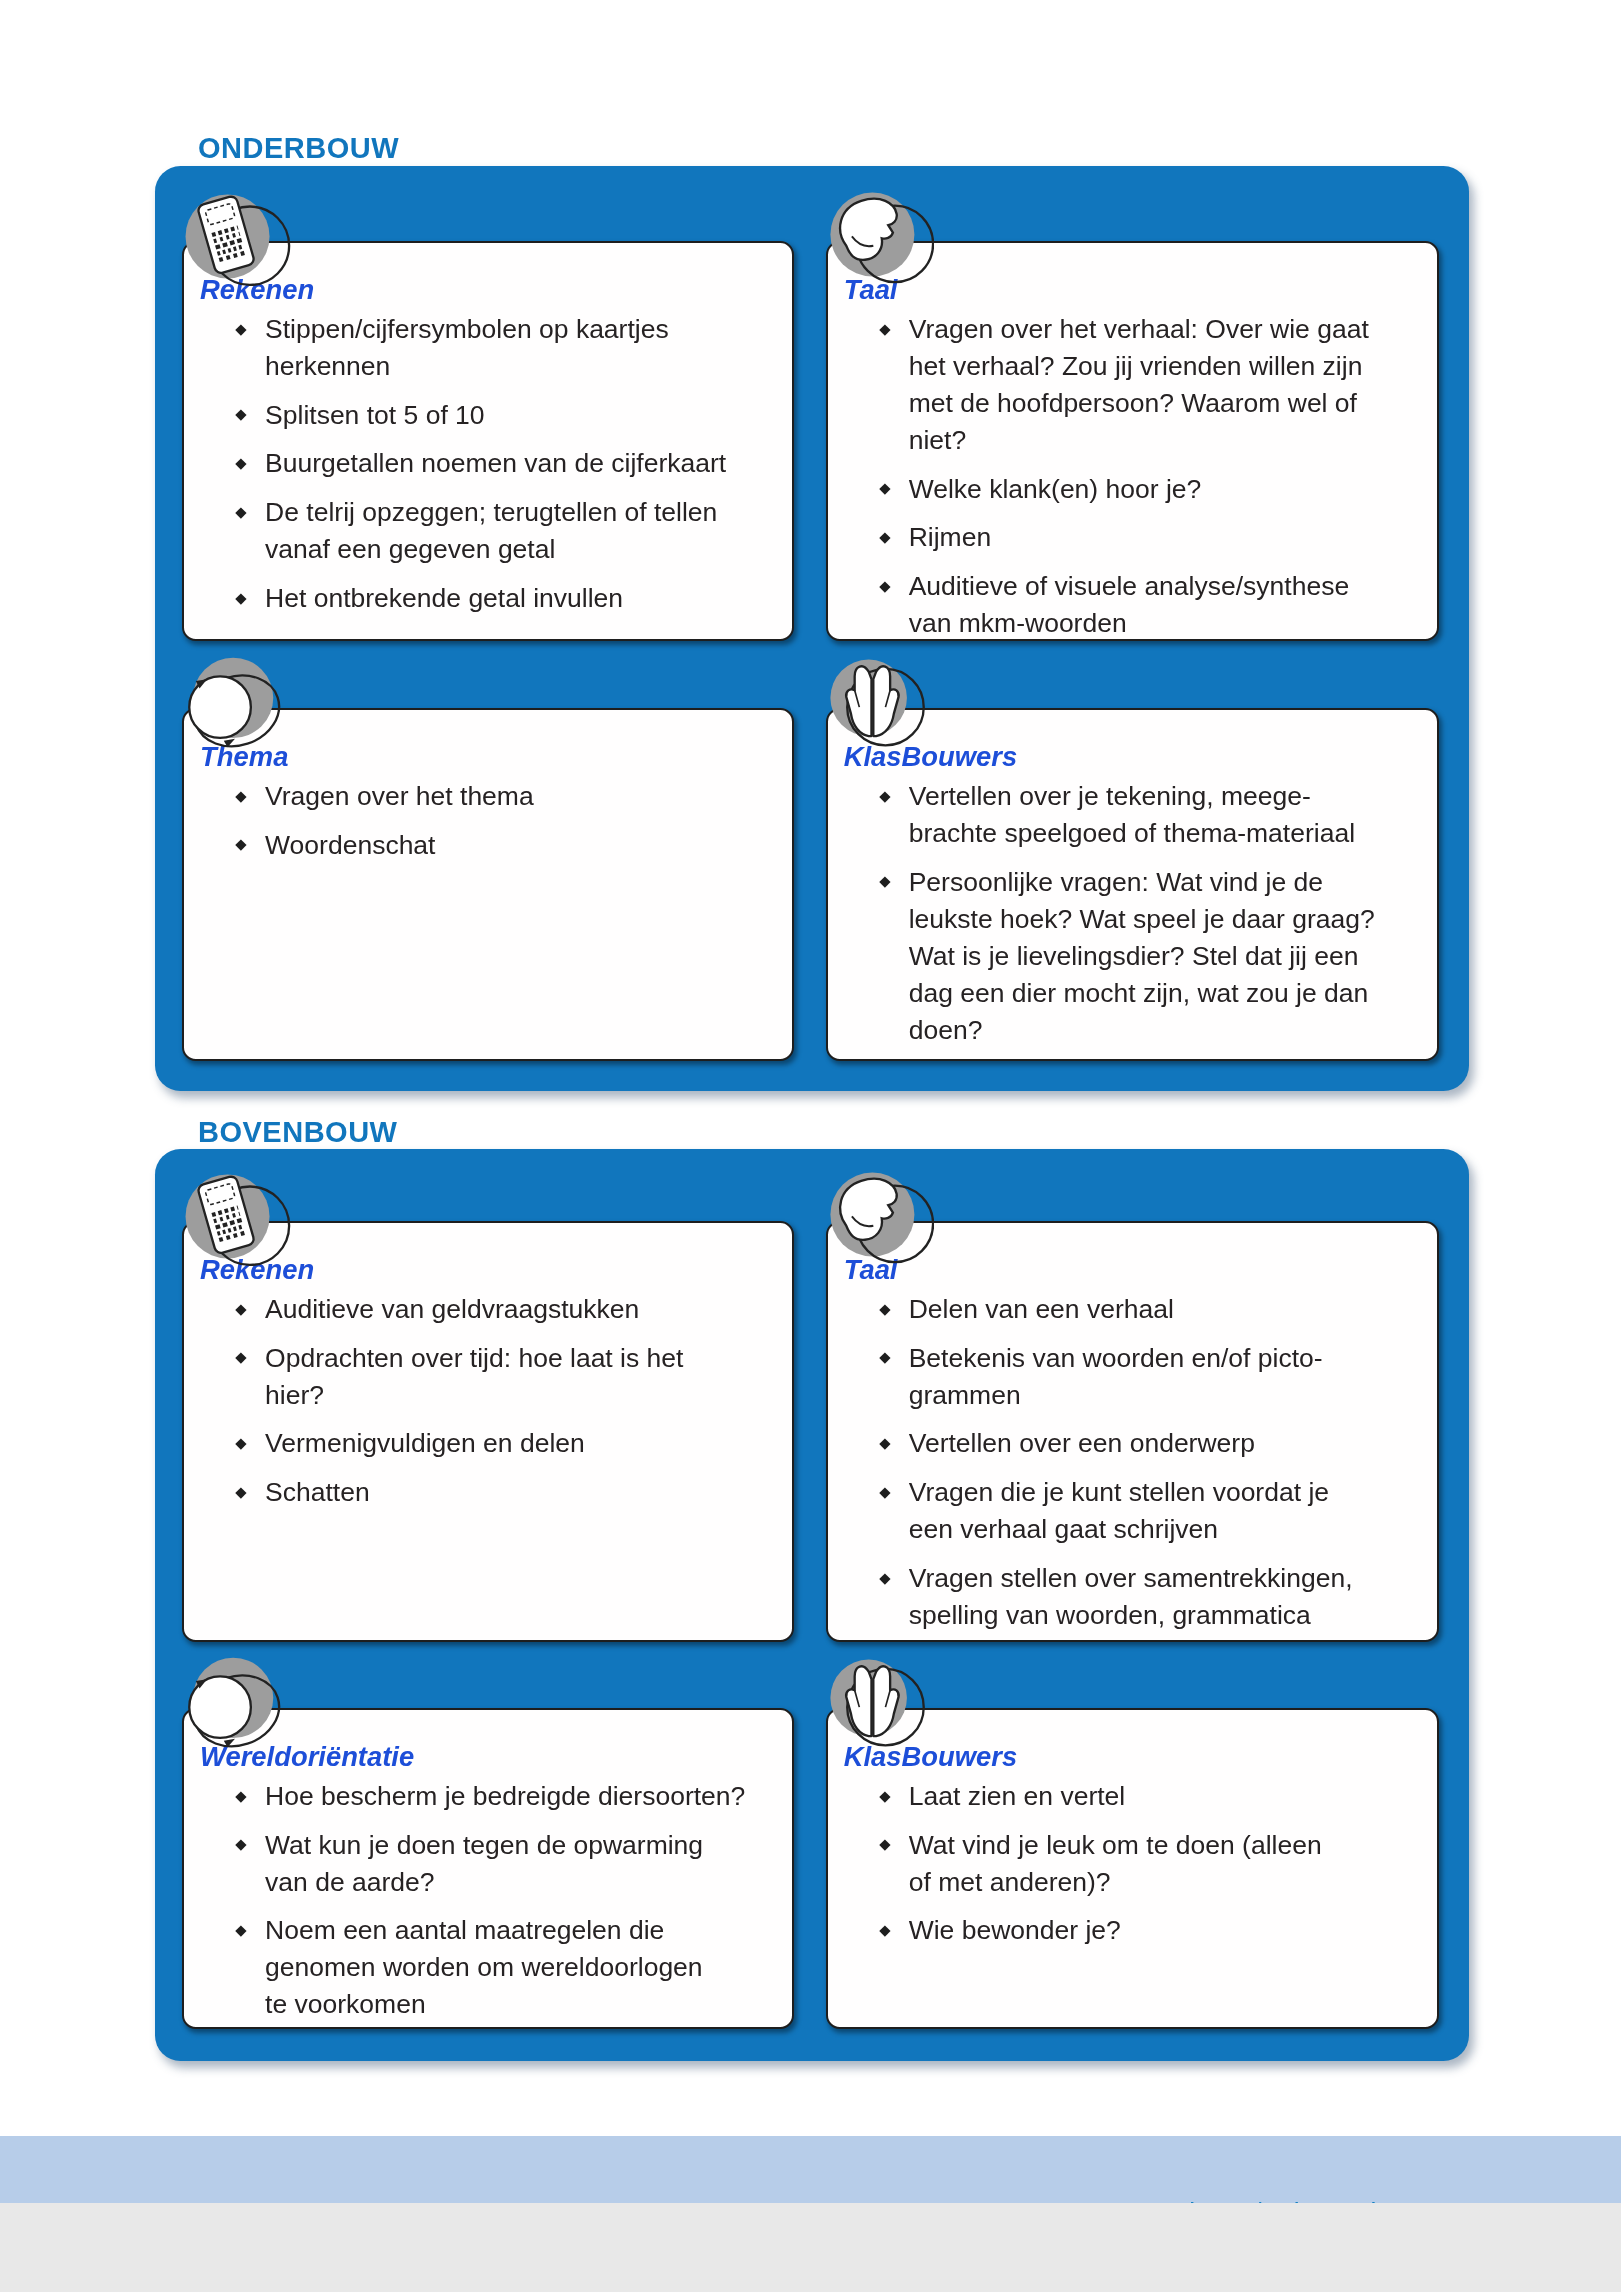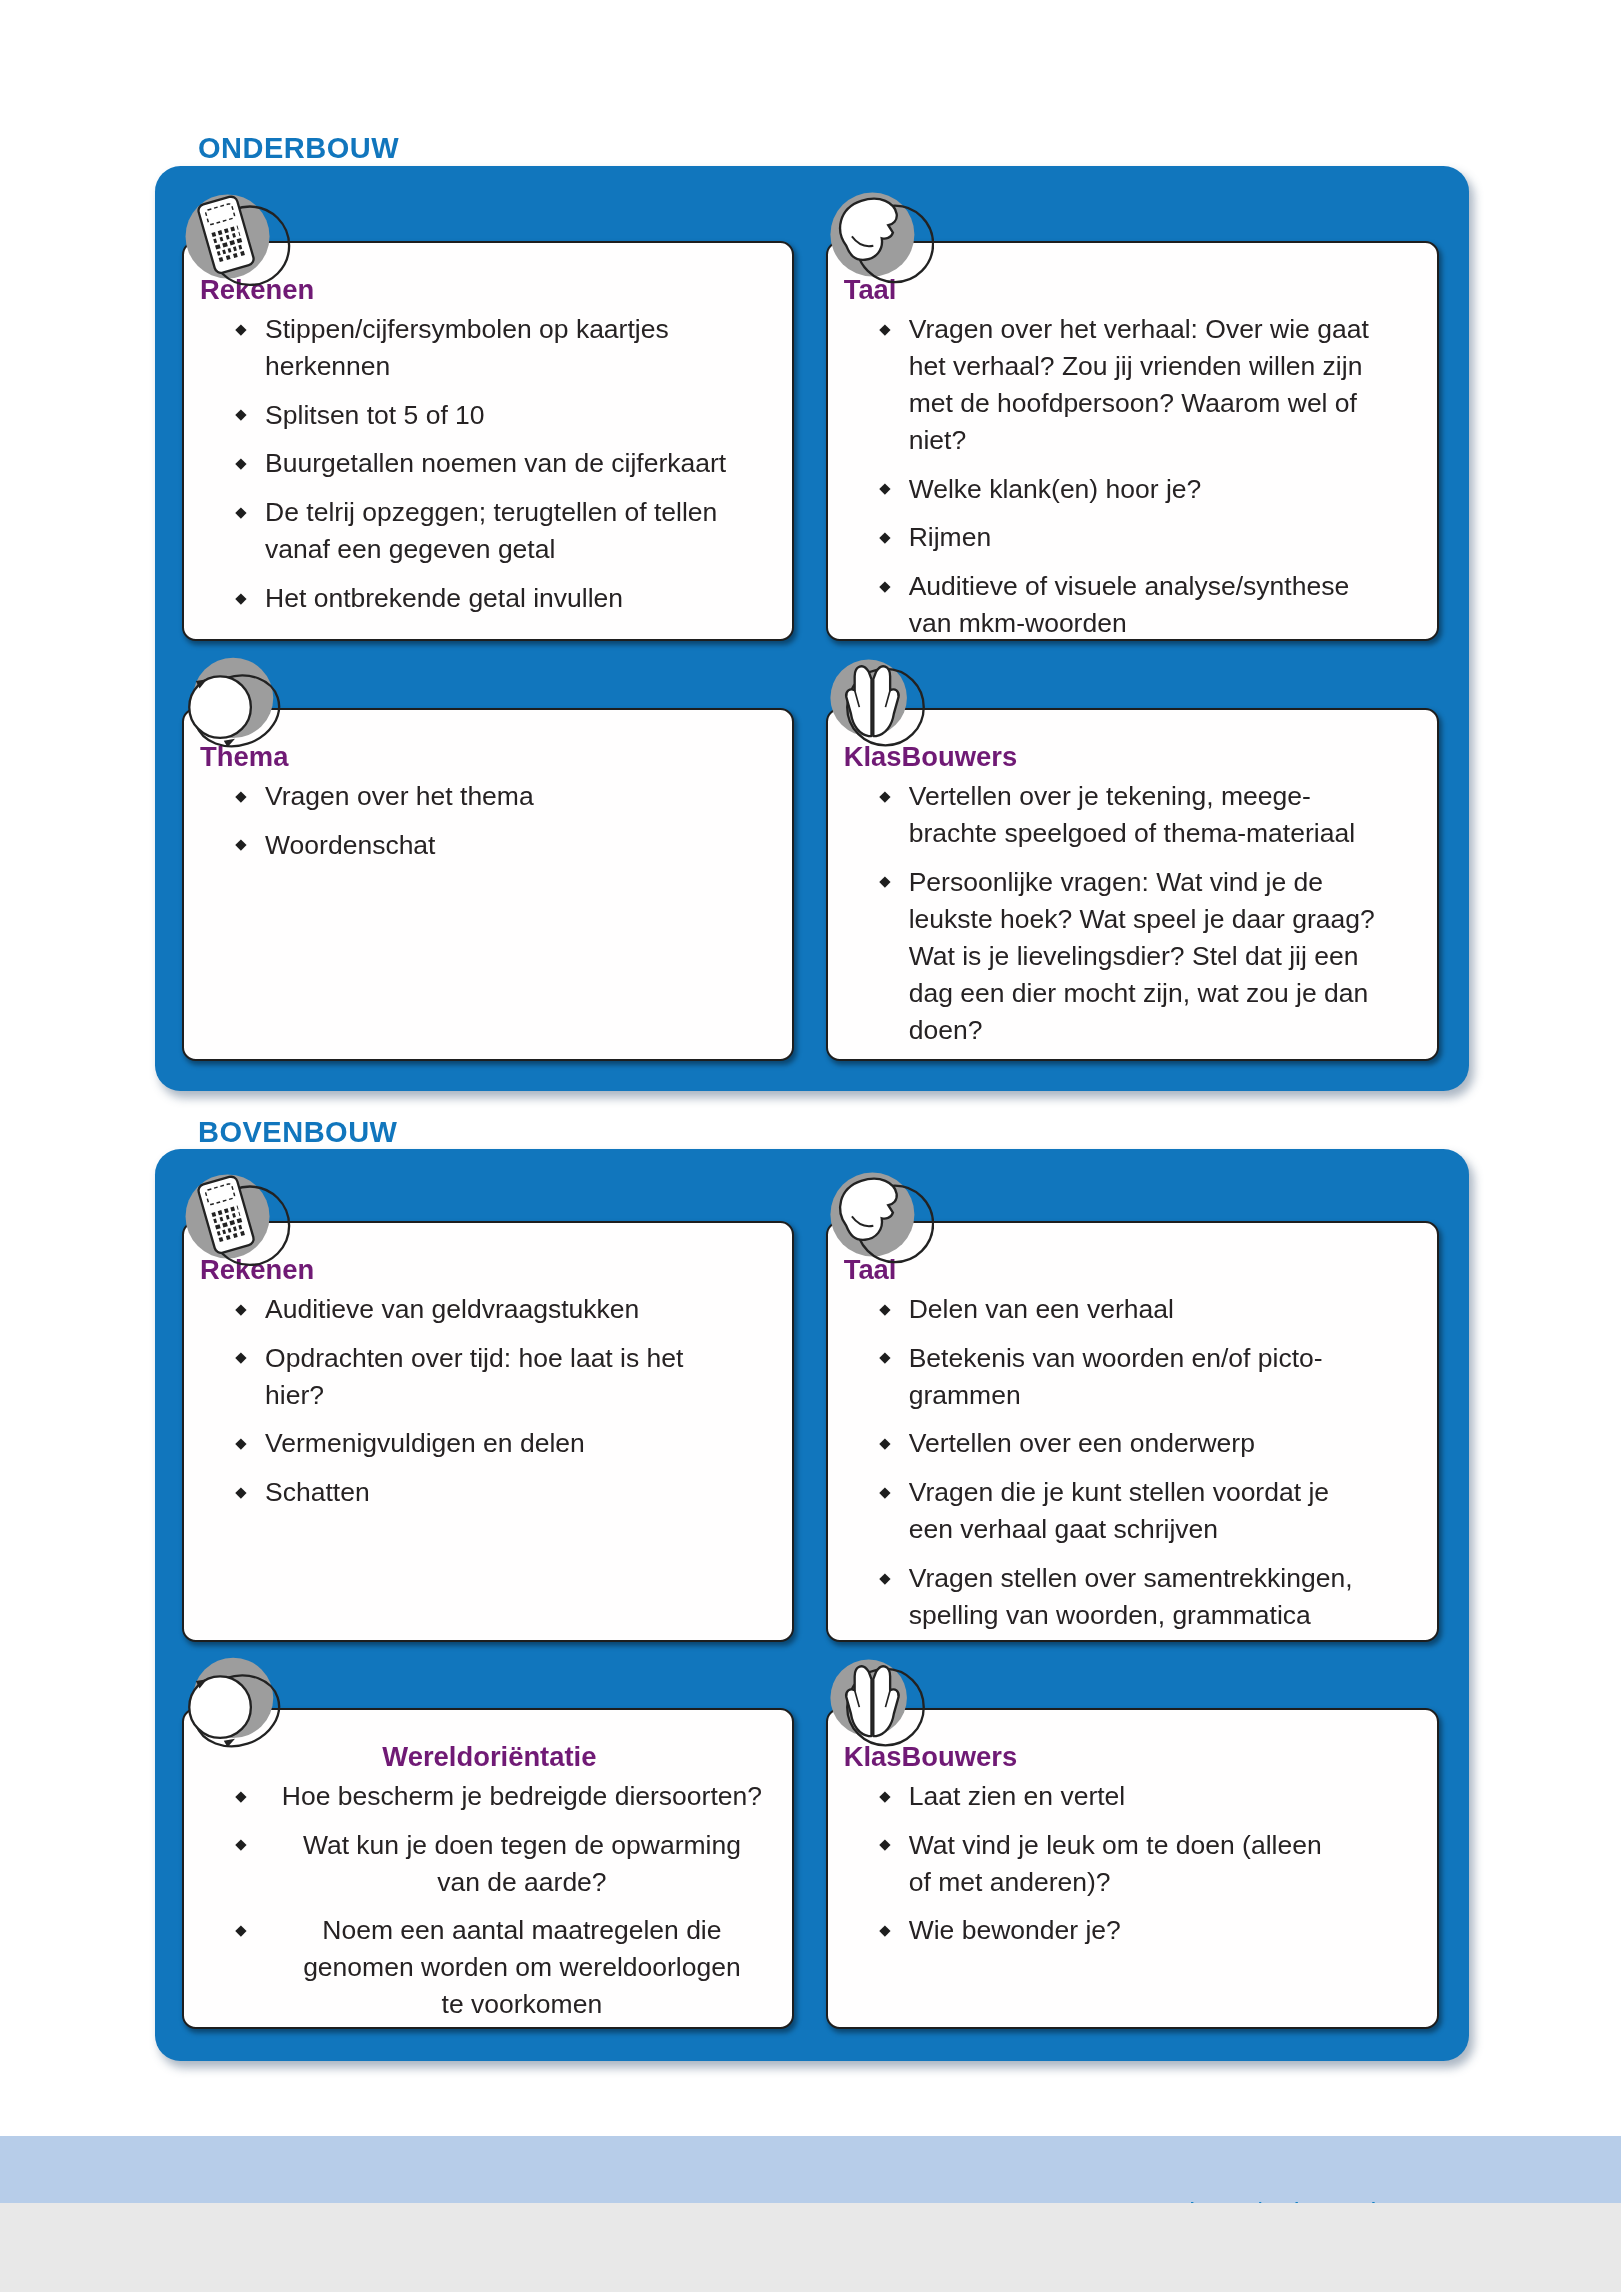--- a/index.html
+++ b/index.html
@@ -29,26 +29,26 @@
     padding:31px 13.7px 0 15.7px;
   }
   
   .p1c1{left:27.4px;top:75px;width:612px;height:400px;}
   .p1c2{left:671px;top:75px;width:613px;height:400px;}
   .p1c3{left:27.4px;top:542px;width:612px;height:353px;}
   .p1c4{left:671px;top:542px;width:613px;height:353px;}
   
   .p2c1{left:27.4px;top:72px;width:612px;height:421px;}
   .p2c2{left:671px;top:72px;width:613px;height:421px;}
-  .p2c3{left:27.4px;top:559px;width:612px;height:321px;text-align:center;}
+  .p2c3{left:27.4px;top:559px;width:612px;height:321px;}
   .p2c4{left:671px;top:559px;width:613px;height:321px;}
 
   .card-title{
-    font-size:27.4px;font-weight:bold;color:#701a75;
-    line-height:31px;margin:0 0 5.9px 0;
+    font-size:27.4px;font-weight:bold;color:#1d4ed8;
+    line-height:31px;margin:0 0 5.9px 0;font-style:italic;
   }
   .bullets{list-style:none;margin:0;padding:0;}
   .bullets li{
     position:relative;padding-left:65px;margin:0 0 11.8px 0;
     font-size:26.5px;line-height:37px;color:#262223;
     white-space:pre-line;
   }
   .bullets li::before{
     content:"";position:absolute;left:37px;top:14.7px;
     width:7.8px;height:7.8px;background:#1e1e1e;

